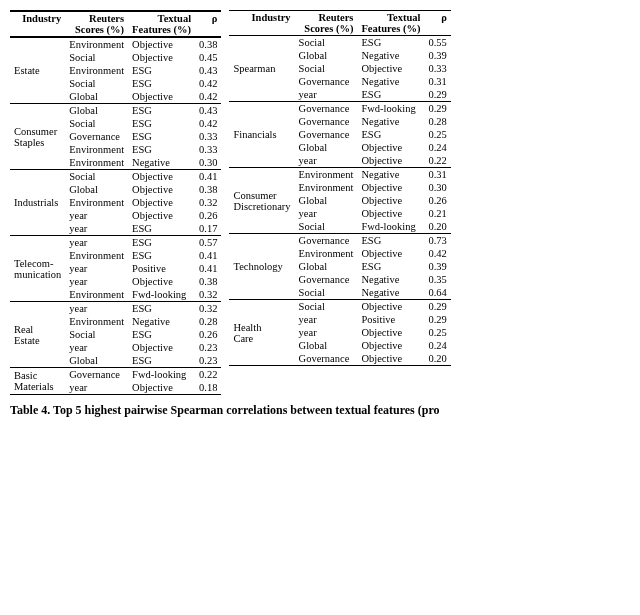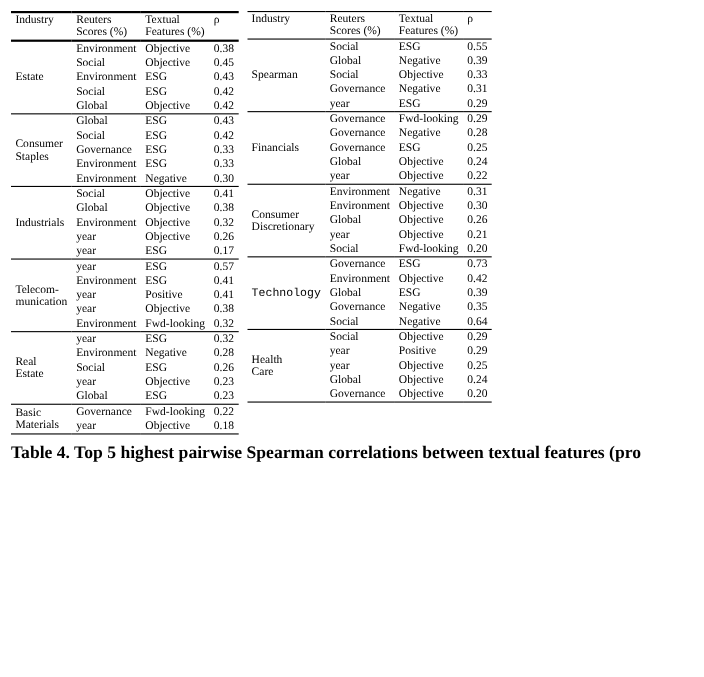--- a/index.html
+++ b/index.html
@@ -19,36 +19,36 @@
     table {
       border-collapse: collapse;
       font-size: 10.5px;
     }
     th, td {
       padding: 1px 4px;
       text-align: left;
       vertical-align: top;
     }
     th {
-      text-align: left;
-      font-weight: normal;
+      text-align: right;
+      font-weight: bold;
     }
     .border-top-heavy {
       border-top: 2px solid #000;
     }
     .border-bottom-heavy {
       border-bottom: 2px solid #000;
     }
     .section-label {
       font-weight: normal;
       vertical-align: middle;
     }
     .caption {
       margin-top: 8px;
-      font-size: 16px;
+      font-size: 12px;
     }
     .caption strong {
       font-weight: bold;
     }
     td.num {
       text-align: right;
     }
   </style>
 </head>
 <body>
@@ -294,21 +294,21 @@
             <td>year</td>
             <td>Objective</td>
             <td class="num">0.21</td>
           </tr>
           <tr>
             <td>Social</td>
             <td>Fwd-looking</td>
             <td class="num">0.20</td>
           </tr>
           <tr>
-            <td class="section-label" rowspan="5" style="border-top: 1px solid rgb(0, 0, 0); font-family: Liberation Mono, monospace;">Technology</td>
+            <td class="section-label" rowspan="5" style="border-top: 1px solid rgb(0, 0, 0);">Technology</td>
             <td style="border-top: 1px solid rgb(0, 0, 0);">Governance</td>
             <td style="border-top: 1px solid rgb(0, 0, 0);">ESG</td>
             <td class="num" style="border-top: 1px solid rgb(0, 0, 0);">0.73</td>
           </tr>
           <tr>
             <td>Environment</td>
             <td>Objective</td>
             <td class="num">0.42</td>
           </tr>
           <tr>

